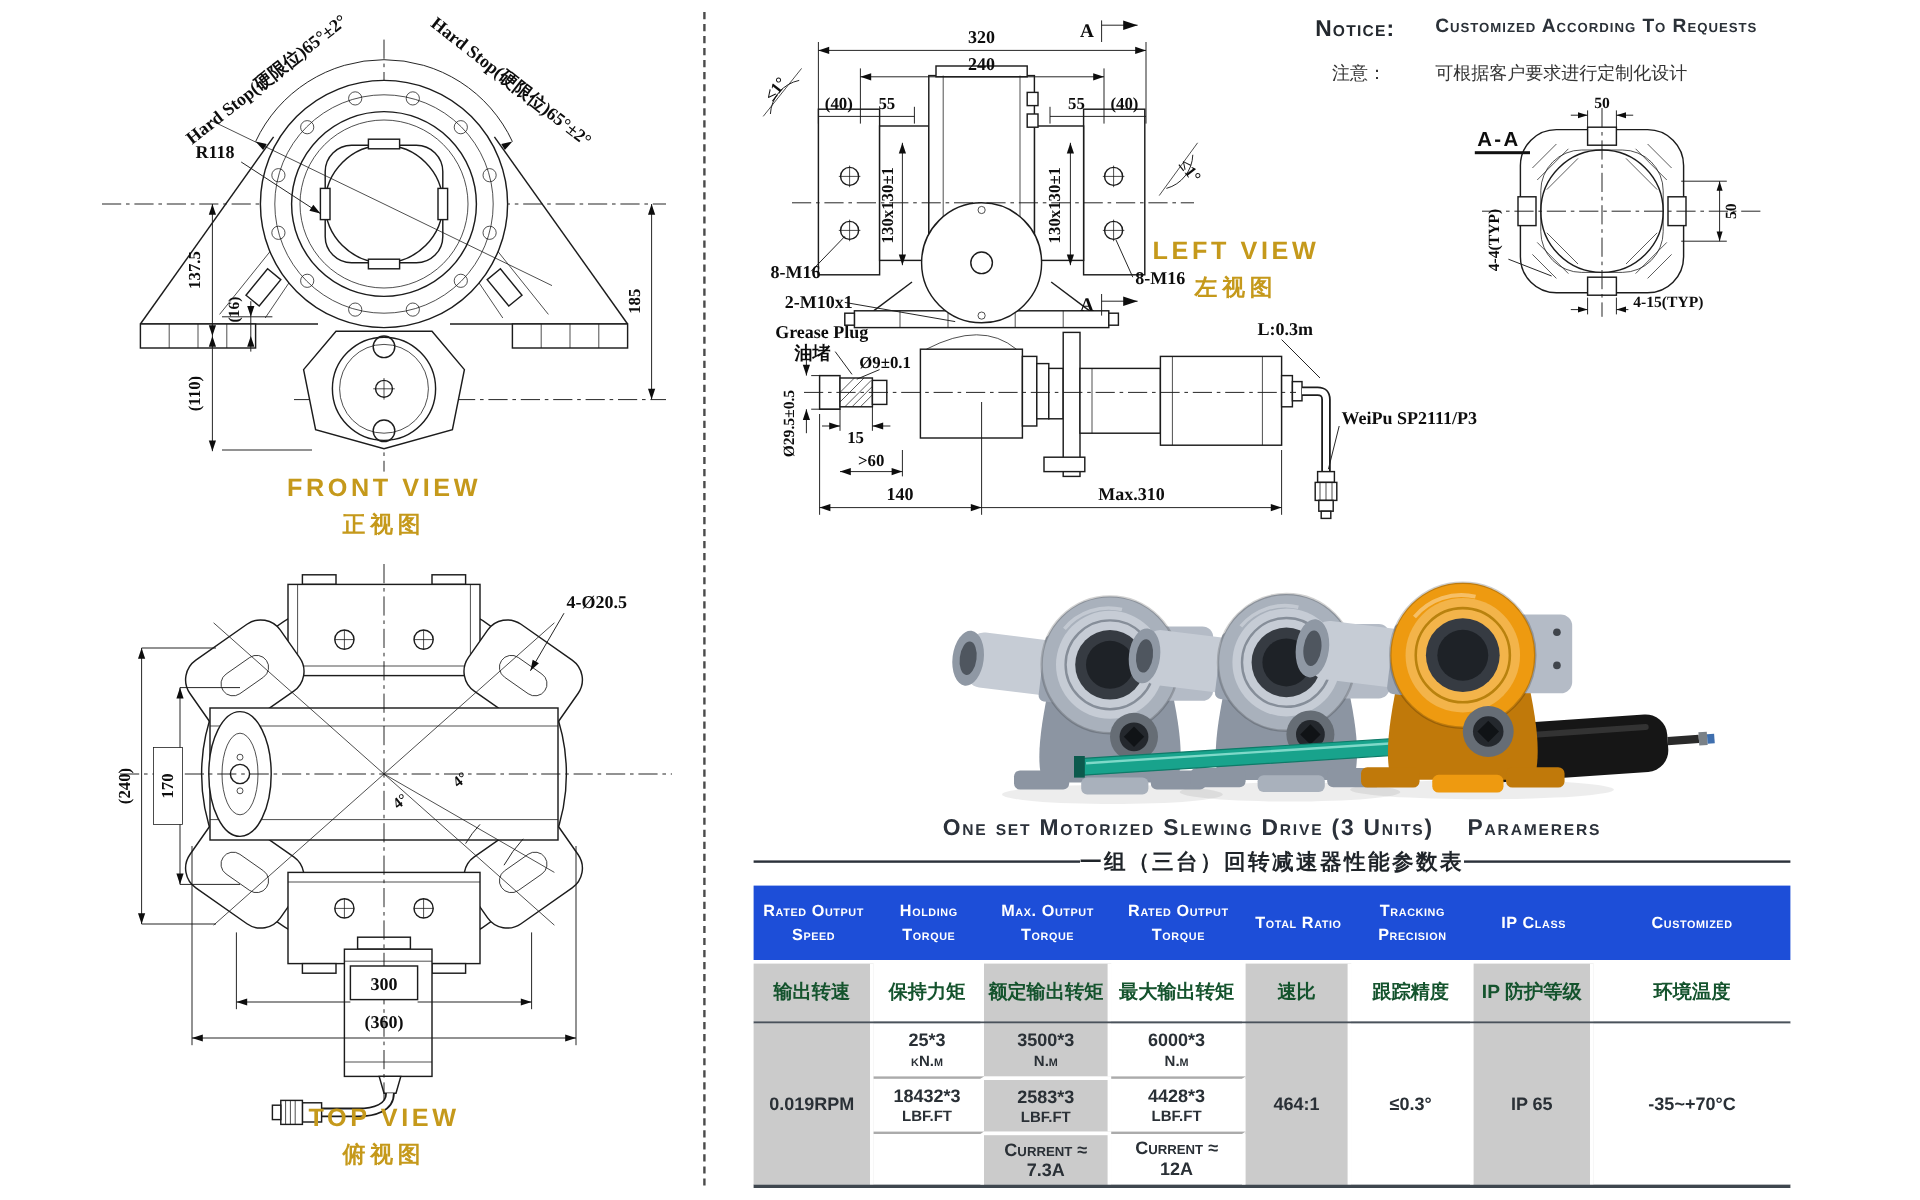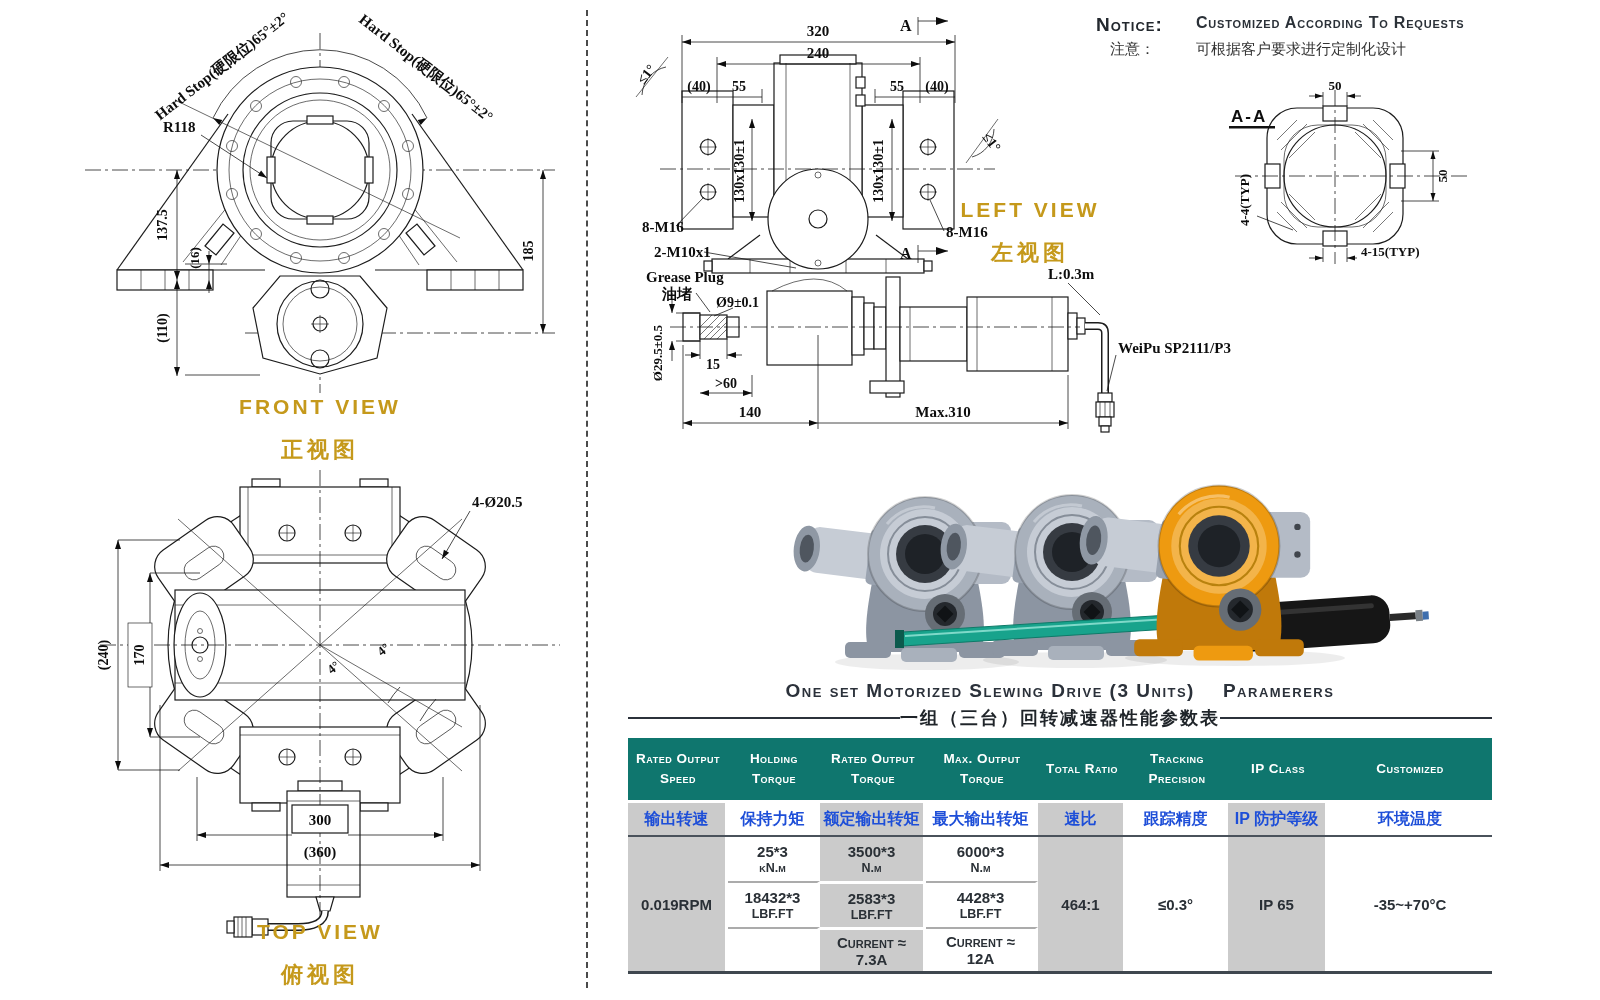--- a/index.html
+++ b/index.html
@@ -14,43 +14,43 @@
   .cl{fill:none;stroke:#1c1c1c;stroke-width:0.8;stroke-dasharray:16 4 3 4;}
   .dm{fill:none;stroke:#1c1c1c;stroke-width:0.8;}
   .ht{stroke:#1c1c1c;stroke-width:0.6;}
   .ah{fill:#0d0d0d;stroke:none;}
   svg text{font-family:"Liberation Serif",serif;font-weight:bold;fill:#0d0d0d;}.t13{font-size:13px;}.t14{font-size:14px;}.t15{font-size:15px;}.t16{font-size:16px;}
   .mid{text-anchor:middle;}
   .sans{font-family:"Liberation Sans",sans-serif;font-weight:bold;}
   
   .view-title{position:absolute;text-align:center;color:#C5991B;font-weight:bold;}
   .vt-en{font-size:21px;letter-spacing:3px;}
-  .vt-zh{font-size:22px;margin-top:16px;letter-spacing:4px;}
+  .vt-zh{font-size:19px;margin-top:5px;letter-spacing:4px;}
   
-  #notice{left:1096px;top:14px;width:480px;display:grid;grid-template-columns:100px 1fr;row-gap:4px;}
+  #notice{left:1096px;top:14px;width:480px;display:grid;grid-template-columns:100px 1fr;row-gap:16px;}
   .notice-h{font-variant:small-caps;font-weight:bold;font-size:19px;color:#23282e;letter-spacing:1px;}
   .notice-b{font-variant:small-caps;font-weight:bold;font-size:16px;color:#2b3138;letter-spacing:0.8px;}
   .notice-zh{font-size:15px;color:#333;}
   
   #divider{left:586px;top:10px;height:978px;width:0;border-left:2px dashed #4a4a4a;}
   
   #param-table{left:628px;top:680px;width:864px;}
   .pt-title{display:flex;justify-content:center;gap:28px;font-variant:small-caps;font-weight:bold;
             font-size:19px;color:#2b313a;letter-spacing:1.5px;}
   .pt-sub{display:flex;align-items:center;margin-top:4px;}
   .pt-sub .rule{flex:1;height:2px;background:#2b313a;}
   .pt-sub .zh{font-size:18px;font-weight:bold;color:#1f2429;letter-spacing:2px;}
   .pgrid{display:grid;grid-template-columns:100px 92px 106px 112px 88px 102px 100px 164px;}
-  #pt-head{margin-top:8px;background:#0f766e;}
+  #pt-head{margin-top:8px;background:#1d4ed8;}
   #pt-head .hc{min-height:62px;display:flex;align-items:center;justify-content:center;text-align:center;
      color:#fff;font-variant:small-caps;font-weight:bold;font-size:13.5px;letter-spacing:0.5px;
      line-height:1.45;padding:2px 4px;box-sizing:border-box;}
   #pt-zh{margin-top:3px;}
-  #pt-zh .zc{height:32px;display:flex;align-items:center;justify-content:center;
-     font-weight:bold;font-size:16px;color:#1d4ed8;box-sizing:border-box;}
+  #pt-zh .zc{height:48px;display:flex;align-items:center;justify-content:center;
+     font-weight:bold;font-size:16px;color:#14532d;box-sizing:border-box;}
   .g{background:#CBCBCB;}
   .w{background:#fff;}
   .gapR{border-right:3px solid #fff;}
   .rule-dark{height:2px;background:#4a525b;}
   #pt-data{grid-template-rows:44px 46px 44px;}
   #pt-data > div{display:flex;flex-direction:column;align-items:center;justify-content:center;
      box-sizing:border-box;font-variant:small-caps;font-weight:bold;font-size:15px;color:#2a3036;}
   #pt-data .unit{font-size:12.5px;margin-top:1px;}
   .span3{grid-row:1 / span 3;}
   .sub.g{border-top:3px solid #fff;}
@@ -617,22 +617,22 @@
     </div>
     <div class="pt-sub">
       <div class="rule"></div>
       <div class="zh">一组（三台）回转减速器性能参数表</div>
       <div class="rule"></div>
     </div>
 
     <div class="pgrid" id="pt-head">
       <div class="hc">Rated Output Speed</div>
       <div class="hc">Holding Torque</div>
+      <div class="hc">Max. Output Torque</div>
       <div class="hc">Rated Output Torque</div>
-      <div class="hc">Max. Output Torque</div>
       <div class="hc">Total Ratio</div>
       <div class="hc">Tracking Precision</div>
       <div class="hc">IP Class</div>
       <div class="hc">Customized</div>
     </div>
 
     <div class="pgrid" id="pt-zh">
       <div class="zc g gapR">输出转速</div>
       <div class="zc w gapR">保持力矩</div>
       <div class="zc g gapR">额定输出转矩</div>

